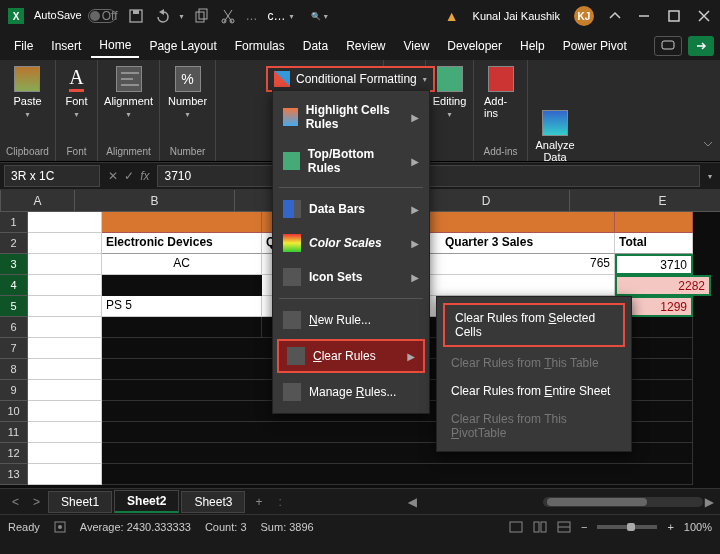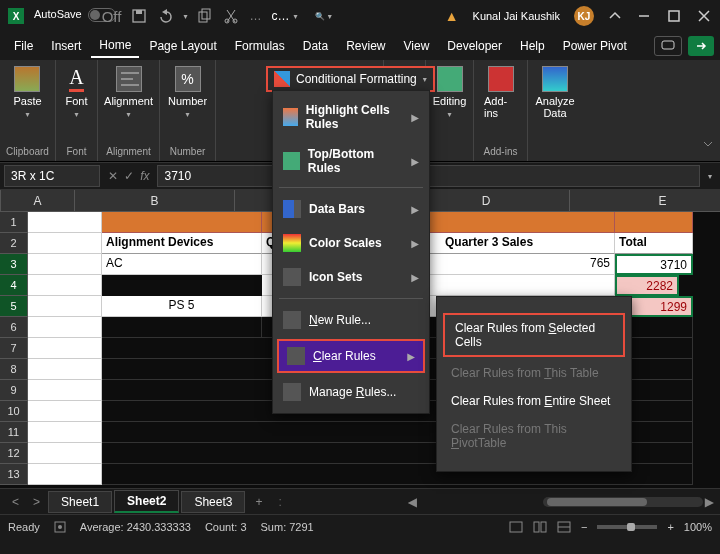--- a/index.html
+++ b/index.html
@@ -71,45 +71,45 @@
   
   
   .statusbar { height:24px; background:#1a1a1a; display:flex; align-items:center; padding:0 8px; gap:14px; font-size:11px; color:#ccc; border-top:1px solid #333;}
   .statusbar .right { margin-left:auto; display:flex; align-items:center; gap:10px; }
   .zoom-slider { width:60px; height:4px; background:#555; position:relative; }
   .zoom-slider::after { content:""; width:8px; height:8px; background:#aaa; position:absolute; left:50%; top:-2px; border-radius:2px; }
   
   
   .cf-menu { position:absolute; left:272px; top:90px; width:158px; background:#383838; border:1px solid #222; box-shadow:0 4px 12px rgba(0,0,0,.6); z-index:10; padding:4px 0; }
   .cf-item { display:flex; align-items:center; gap:8px; padding:8px 10px; font-size:12px; position:relative; }
-  .cf-item.hover { background:#4c1d95; }
+  .cf-item.hover { background:#7f1d1d; }
   .cf-item .mi-icon { width:18px; height:18px; background:#555; }
   .cf-item .arrow { margin-left:auto; font-size:10px; color:#aaa; }
   .cf-sep { height:1px; background:#555; margin:4px 6px; }
   .cf-item.box { border:2px solid #e74c3c; margin:2px 4px; padding:6px 8px; }
   
   
-  .sub-menu { position:absolute; left:436px; top:296px; width:196px; background:#383838; border:1px solid #222; box-shadow:0 4px 12px rgba(0,0,0,.6); z-index:11; padding:14px 0; }
+  .sub-menu { position:absolute; left:436px; top:296px; width:196px; background:#383838; border:1px solid #222; box-shadow:0 4px 12px rgba(0,0,0,.6); z-index:11; padding:4px 0; }
   .sub-item { padding:7px 14px; font-size:12px; }
   .sub-item.box { border:2px solid #e74c3c; margin:2px 6px; padding:6px 10px; }
   .sub-item.disabled { color:#777; }
   .ul { text-decoration: underline; }
   
   svg { display:block; }
   .warn-icon { color:#e8a33d; font-size:14px; }
 </style>
 </head>
 <body>
 
 <div class="titlebar">
   <div class="excel-logo">X</div>
   <div class="autosave">
     <span>AutoSave</span>
     <span class="toggle"></span>
-    <span style="font-size:15px;color:#888;margin-left:-20px;position:relative;">Off</span>
+    <span style="font-size:12px;color:#888;margin-left:-20px;position:relative;">Off</span>
   </div>
   <span class="tb-icon">
       <svg width="16" height="16">
         <rect x="2" y="2" width="12" height="12" fill="none" stroke="#ccc" stroke-width="1.3"></rect>
         <rect x="5" y="2" width="6" height="4" fill="#ccc"></rect>
       </svg>
     </span>
   <span class="tb-icon">
       <svg width="16" height="16">
         <path d="M10 4 A5 5 0 1 1 4 9" fill="none" stroke="#ccc" stroke-width="1.5"></path>
@@ -244,21 +244,21 @@
       <span class="chev">▾</span>
     </div>
   </div>
   <div class="ribbon-group" style="width:54px;">
     <div class="ribbon-btn-big">
       <div class="ribbon-icon-big" style="background:#c33;"></div>
       <span class="ribbon-btn-label">Add-ins</span>
     </div>
     <span class="ribbon-group-label">Add-ins</span>
   </div>
-  <div class="ribbon-group" style="width:54px;border-right:none;">
+  <div class="ribbon-group" style="width:54px;border-right:none;margin-top:44px;">
     <div class="ribbon-btn-big">
       <div class="ribbon-icon-big" style="background:linear-gradient(#36c,#3cc);"></div>
       <span class="ribbon-btn-label" style="text-align:center;line-height:1.1;">Analyze Data</span>
     </div>
   </div>
   <div style="position:absolute;right:6px;top:138px;">
       <svg width="12" height="12">
         <path d="M2 4 L6 8 L10 4" stroke="#888" fill="none"></path>
       </svg>
     </div>
@@ -298,48 +298,48 @@
       <div class="cell" style="width:74px;"></div>
       <div class="cell header-row" style="width:160px;"></div>
       <div class="cell header-row" style="width:167px;"></div>
       <div class="cell header-row" style="width:186px;"></div>
       <div class="cell header-row" style="width:78px;"></div>
     </div>
 
     <div class="row">
       <div class="row-head">2</div>
       <div class="cell" style="width:74px;"></div>
-      <div class="cell th" style="width:160px;">Alignment Devices</div>
+      <div class="cell th" style="width:160px;">Electronic Devices</div>
       <div class="cell th" style="width:167px;position:relative;"><span>Q</span><span style="position:absolute;right:4px;">Sales</span></div>
       <div class="cell th" style="width:186px;padding-left:16px;">Quarter 3 Sales</div>
       <div class="cell th" style="width:78px;">Total</div>
     </div>
 
     <div class="row">
       <div class="row-head sel">3</div>
       <div class="cell" style="width:74px;"></div>
-      <div class="cell" style="width:160px;">AC</div>
+      <div class="cell" style="width:160px;text-align:center;">AC</div>
       <div class="cell num" style="width:167px;">2600</div>
       <div class="cell num" style="width:186px;">765</div>
       <div class="cell num sel-total" style="width:78px;">3710</div>
     </div>
 
     <div class="row">
       <div class="row-head sel">4</div>
       <div class="cell" style="width:74px;"></div>
       <div class="cell" style="width:160px;margin-top:36px;">Mobile phones</div>
       <div class="cell" style="width:167px;"></div>
       <div class="cell" style="width:186px;"></div>
-      <div class="cell num red sel-total" style="width:64px;">2282</div>
+      <div class="cell num red sel-total" style="width:96px;">2282</div>
     </div>
 
     <div class="row">
       <div class="row-head sel">5</div>
       <div class="cell" style="width:74px;"></div>
-      <div class="cell" style="width:160px;text-align:center;">PS 5</div>
+      <div class="cell" style="width:160px;">PS 5</div>
       <div class="cell" style="width:167px;"></div>
       <div class="cell" style="width:186px;"></div>
       <div class="cell num red sel-total" style="width:78px;">1299</div>
     </div>
 
     <div class="row">
         <div class="row-head">6</div>
         <div class="cell" style="width:74px;"></div>
         <div class="cell dark" style="width:160px;"></div>
         <div class="cell dark" style="width:167px;"></div>
@@ -396,21 +396,21 @@
       <span class="arrow">▶</span>
     </div>
   <div class="cf-sep"></div>
   <div class="cf-item">
       <div class="mi-icon" style="background:linear-gradient(90deg,#36c 60%,#555 60%);"></div>
       <span style="font-weight:bold;text-align:right;">Data Bars</span>
       <span class="arrow">▶</span>
     </div>
   <div class="cf-item">
       <div class="mi-icon" style="background:linear-gradient(#e33,#ee3,#3c3);"></div>
-      <span style="font-weight:bold;">Color Scales</span>
+      <span style="font-weight:bold;font-style:italic;">Color Scales</span>
       <span class="arrow">▶</span>
     </div>
   <div class="cf-item">
       <div class="mi-icon"></div>
       <span style="font-weight:bold;">Icon Sets</span>
       <span class="arrow">▶</span>
     </div>
   <div class="cf-sep"></div>
   <div class="cf-item">
       <div class="mi-icon"></div>
@@ -450,21 +450,21 @@
 <div class="statusbar">
   <span>Ready</span>
   <span>
       <svg width="12" height="12">
         <rect x="1" y="1" width="10" height="10" stroke="#888" fill="none"></rect>
         <circle cx="6" cy="6" r="2" fill="#888"></circle>
       </svg>
     </span>
   <span>Average: 2430.333333</span>
   <span>Count: 3</span>
-  <span>Sum: 7291</span>
+  <span>Sum: 3896</span>
   <div class="right">
     <span>
         <svg width="14" height="12">
           <rect x="1" y="1" width="12" height="10" stroke="#888" fill="none"></rect>
         </svg>
       </span>
     <span>
         <svg width="14" height="12">
           <rect x="1" y="1" width="5" height="10" stroke="#888" fill="none"></rect>
           <rect x="8" y="1" width="5" height="10" stroke="#888" fill="none"></rect>

